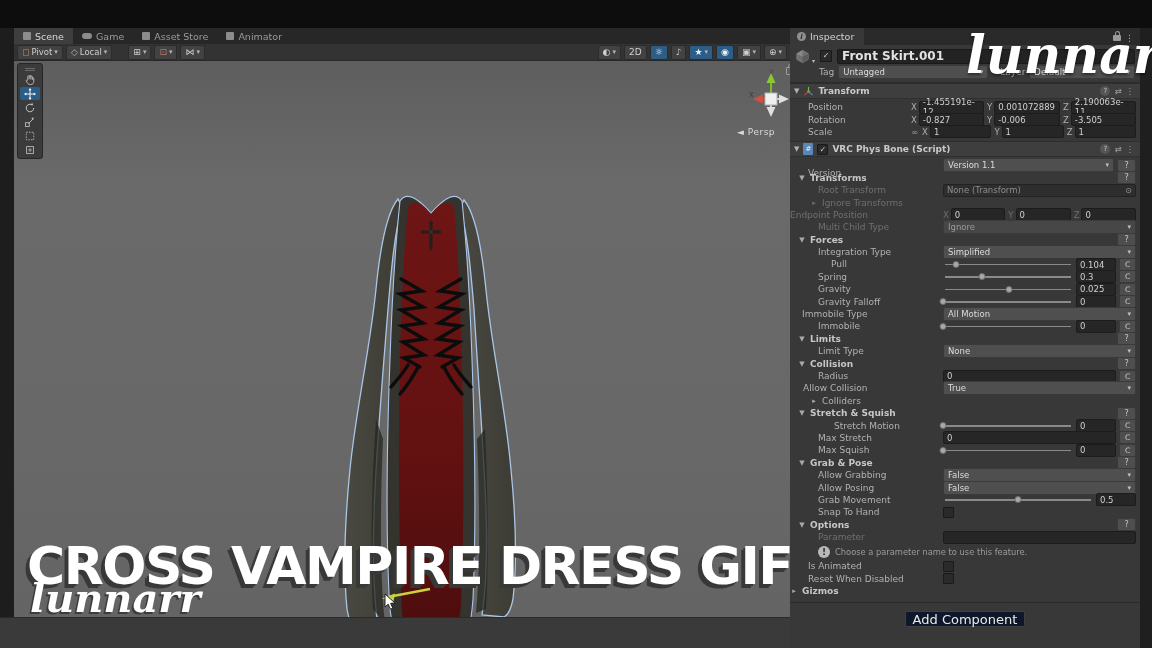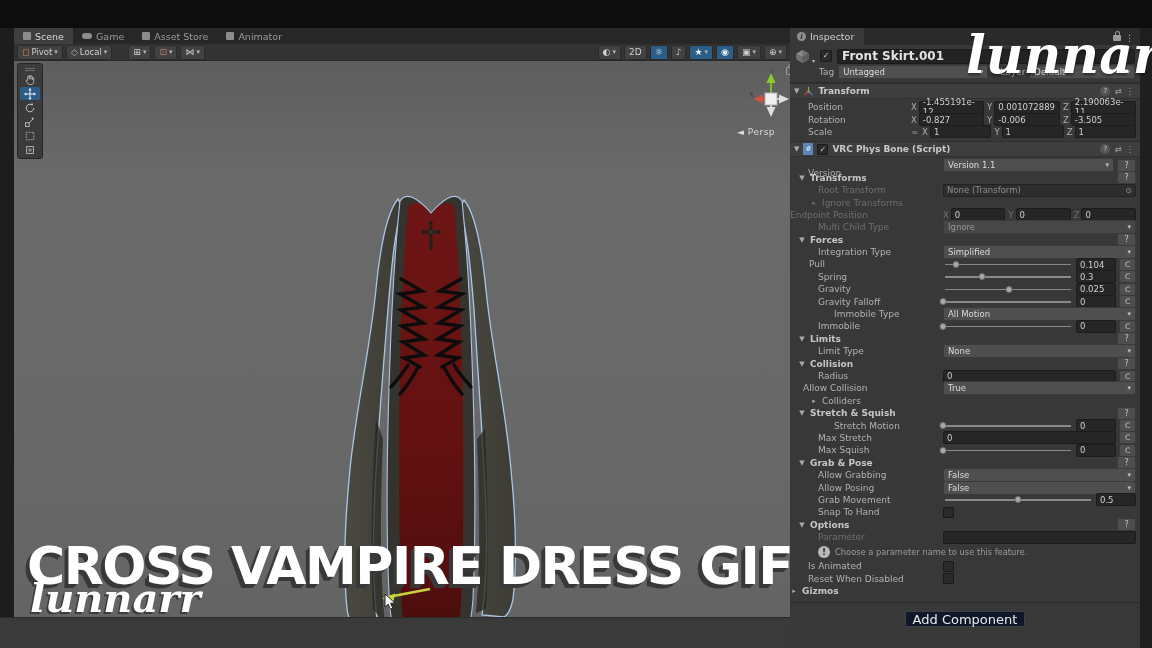--- a/index.html
+++ b/index.html
@@ -523,21 +523,21 @@
         <div class="irow">
           <div class="lblwrap" style="width: 150px; padding-left: 28px;">
             <span class="lbl">Integration Type</span>
           </div>
           <div class="dd" style="flex: 1 1 0%;">
             <span>Simplified</span>
             <span class="arr">▾</span>
           </div>
         </div>
         <div class="irow">
-          <div class="lblwrap" style="width: 150px; padding-left: 19px;">
+          <div class="lblwrap" style="width: 150px; padding-left: 41px;">
             <span class="lbl">Pull</span>
           </div>
           <div class="slider">
             <div class="track"></div>
             <div class="knob" style="left: calc(10%);"></div>
           </div>
           <div class="fld vfld">
             <span>0.104</span>
           </div>
           <div class="cbtn">C</div>
@@ -575,21 +575,21 @@
           <div class="slider">
             <div class="track"></div>
             <div class="knob" style="left: calc(0%);"></div>
           </div>
           <div class="fld vfld">
             <span>0</span>
           </div>
           <div class="cbtn">C</div>
         </div>
         <div class="irow">
-          <div class="lblwrap" style="width: 150px; padding-left: 44px;">
+          <div class="lblwrap" style="width: 150px; padding-left: 12px;">
             <span class="lbl">Immobile Type</span>
           </div>
           <div class="dd" style="flex: 1 1 0%;">
             <span>All Motion</span>
             <span class="arr">▾</span>
           </div>
         </div>
         <div class="irow">
           <div class="lblwrap" style="width: 150px; padding-left: 28px;">
             <span class="lbl">Immobile</span>

